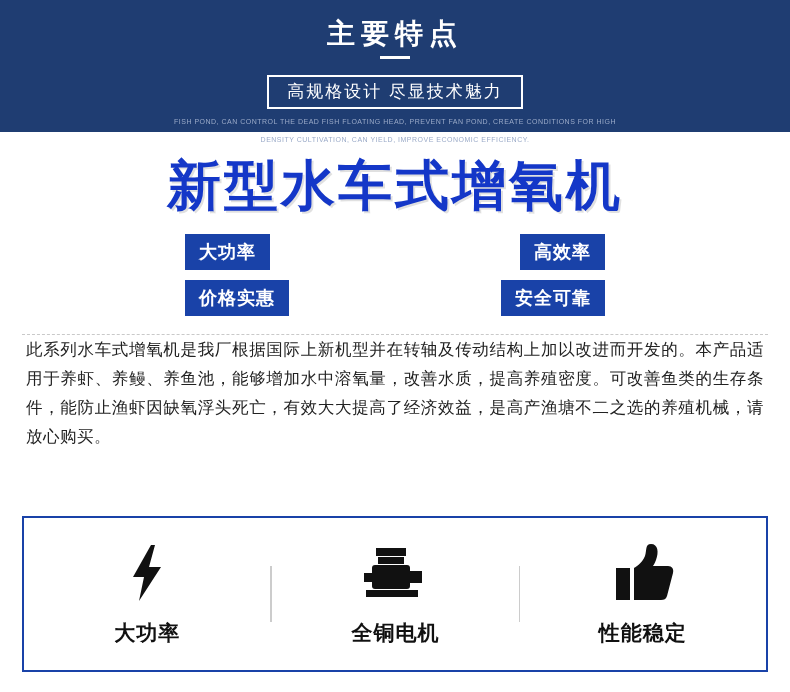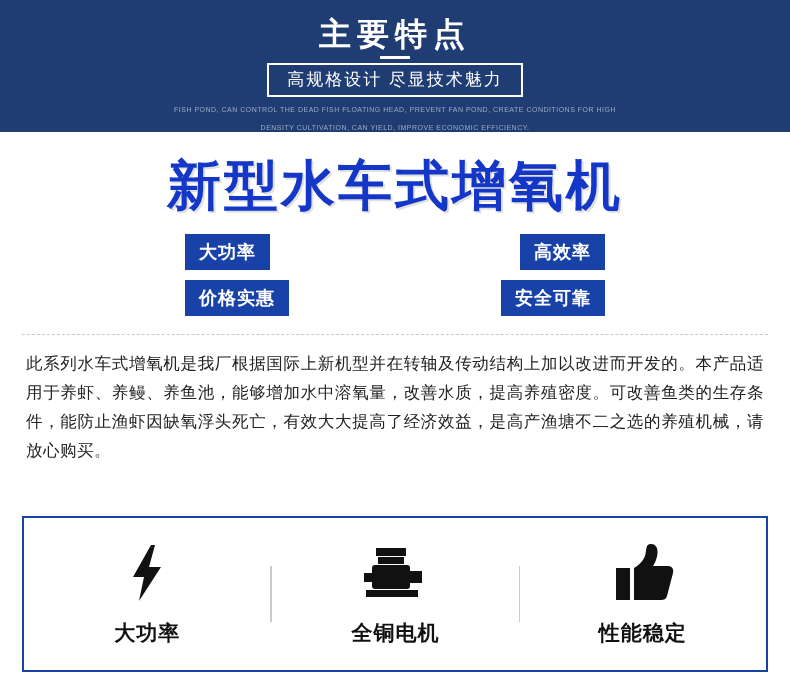--- a/index.html
+++ b/index.html
@@ -25,33 +25,33 @@
     position: relative;
     width: 790px;
     height: 132px;
     background: #1f3d72;
     box-sizing: border-box;
     text-align: center;
   }
   .banner-title {
     padding-top: 14px;
     color: #ffffff;
-    font-size: 32px;
+    font-size: 28px;
     font-weight: bold;
     letter-spacing: 6px;
     line-height: 40px;
   }
   .banner-underline {
     width: 30px;
     height: 3px;
     background: #ffffff;
     margin: 2px auto 0 auto;
   }
   .banner-sub-wrap {
-    margin-top: 4px;
+    margin-top: 16px;
     display: flex;
     justify-content: center;
   }
   .banner-sub {
     border: 2px solid #ffffff;
     color: #ffffff;
     font-size: 17px;
     letter-spacing: 2px;
     padding: 5px 18px;
     line-height: 20px;
@@ -99,21 +99,21 @@
   }
 
   
   .divider {
     margin: 18px 22px 0 22px;
     border-top: 1px dashed #c9c9c9;
   }
 
   
   .desc {
-    margin: 14px 26px 0 26px;
+    margin: 0 26px 0 26px;
     color: #222222;
     font-size: 16.5px;
     line-height: 29px;
     letter-spacing: 0.5px;
     text-align: justify;
   }
 
   
   .bottom-box {
     position: absolute;

